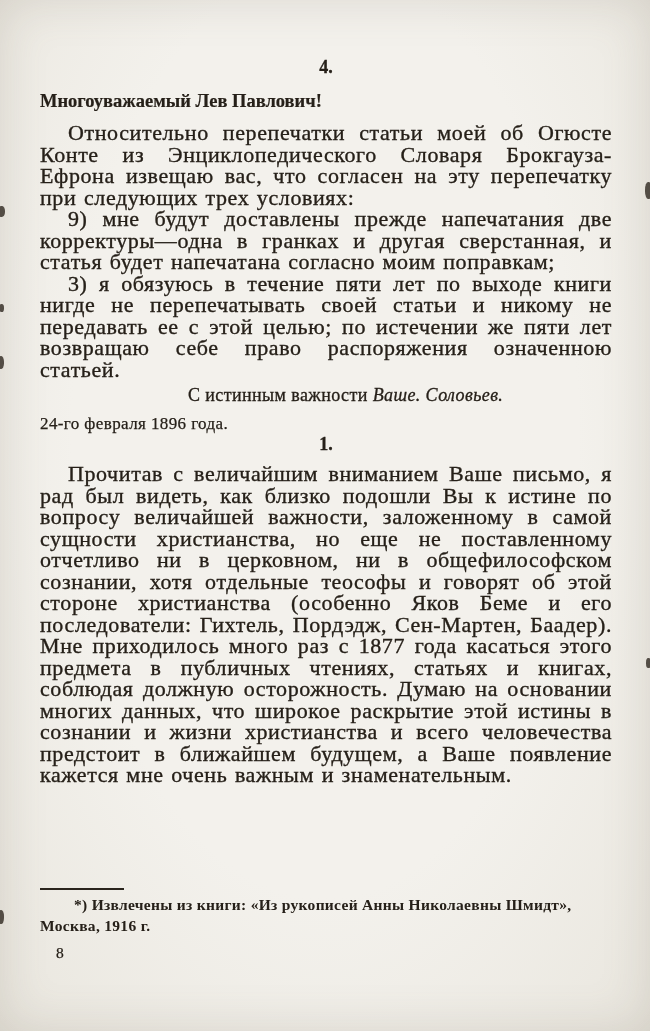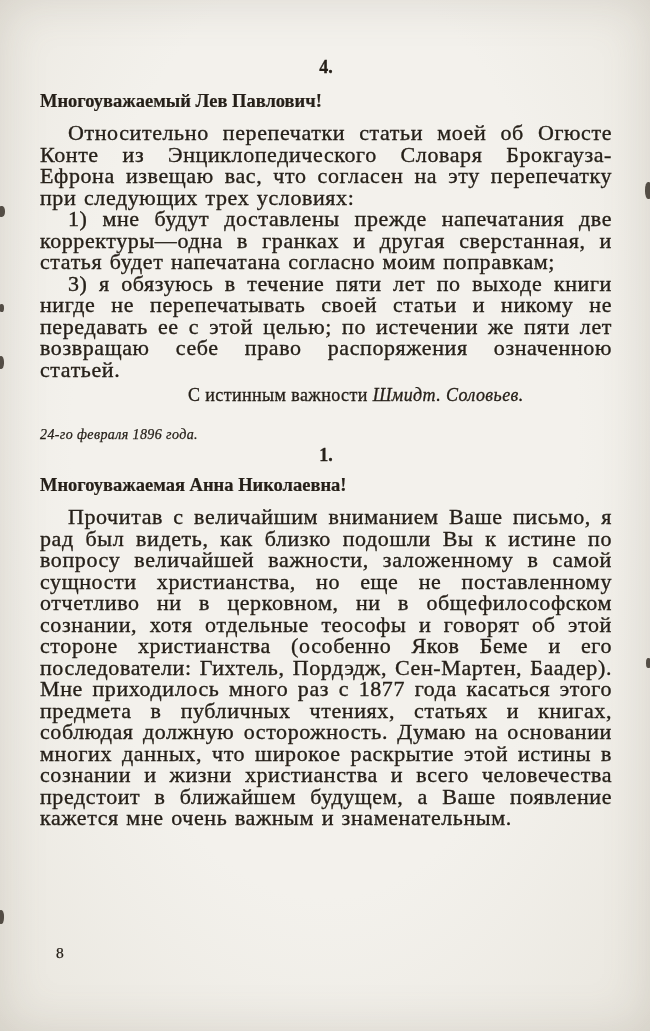--- a/index.html
+++ b/index.html
@@ -44,25 +44,24 @@
   }
   .closing {
     margin: 3px 0 0 148px;
     font-size: 18px;
     line-height: 24px;
     letter-spacing: 0.4px;
     -webkit-text-stroke: 0.3px #262019;
   }
   .closing em { font-style: italic; }
   .date-line {
-    margin: 18px 0 0 0;
-    font-size: 14px;
+    margin: 7px 0 0 0;
+    font-size: 17px;
     line-height: 19px;
     letter-spacing: 0.4px;
-    font-style: italic;
     -webkit-text-stroke: 0.25px #262019;
   }
   .section-heading {
     margin: 32px 0 10px 0;
     text-align: center;
     font-size: 20px; font-weight: bold;
     line-height: 25px;
     letter-spacing: 2.5px;
     word-spacing: 12px;
     -webkit-text-stroke: 0.3px #262019;
@@ -108,32 +107,35 @@
 </style>
 </head>
 <body>
 
 <div class="page">
 
   <div class="letter">
     <div class="letter-number">4.</div>
     <div class="salutation">Многоуважаемый Лев Павлович!</div>
     <p class="body-par">Относительно перепечатки статьи моей об Огюсте Конте из Энциклопедического Словаря Брокгауза-Ефрона извещаю вас, что согласен на эту перепечатку при следующих трех условиях:</p>
-    <p class="body-par">1) мне будут доставлены прежде напечатания две корректуры—одна в гранках и другая сверстанная, и статья будет напечатана согласно моим поправкам;</p>
+    <p class="body-par">9) мне будут доставлены прежде напечатания две корректуры—одна в гранках и другая сверстанная, и статья будет напечатана согласно моим поправкам;</p>
     <p class="body-par">3) я обязуюсь в течение пяти лет по выходе книги нигде не перепечатывать своей статьи и никому не передавать ее с этой целью; по истечении же пяти лет возвращаю себе право распоряжения означенною статьей.</p>
-    <p class="closing"><span>С истинным важности </span><em>Шмидт. Соловьев.</em></p>
+    <p class="closing"><span>С истинным важности </span><em>Ваше. Соловьев.</em></p>
     <p class="date-line">24-го февраля 1896 года.</p>
   </div>
 
   <div class="section">
     <div class="letter-number sec-number">1.</div>
-    <div class="salutation sec-salutation">Многоуважаемая Анна Николаевна!</div>
     <p class="body-par">Прочитав с величайшим вниманием Ваше письмо, я рад был видеть, как близко подошли Вы к истине по вопросу величайшей важности, заложенному в самой сущности христианства, но еще не поставленному отчетливо ни в церковном, ни в общефилософском сознании, хотя отдельные теософы и говорят об этой стороне христианства (особенно Яков Беме и его последователи: Гихтель, Пордэдж, Сен-Мартен, Баадер). Мне приходилось много раз с 1877 года касаться этого предмета в публичных чтениях, статьях и книгах, соблюдая должную осторожность. Думаю на основании многих данных, что широкое раскрытие этой истины в сознании и жизни христианства и всего человечества предстоит в ближайшем будущем, а Ваше появление кажется мне очень важным и знаменательным.</p>
   </div>
 
+  <div class="footnote">
+    <div class="footnote-rule"></div>
+    <p class="footnote-text">*) Извлечены из книги: «Из рукописей Анны Николаевны Шмидт», Москва, 1916 г.</p>
+  </div>
 
   <div class="page-number">8</div>
 
   <div class="speck sp1"></div>
   <div class="speck sp2"></div>
   <div class="speck sp3"></div>
   <div class="speck sp4"></div>
   <div class="speck sp5"></div>
   <div class="speck sp6"></div>
 

